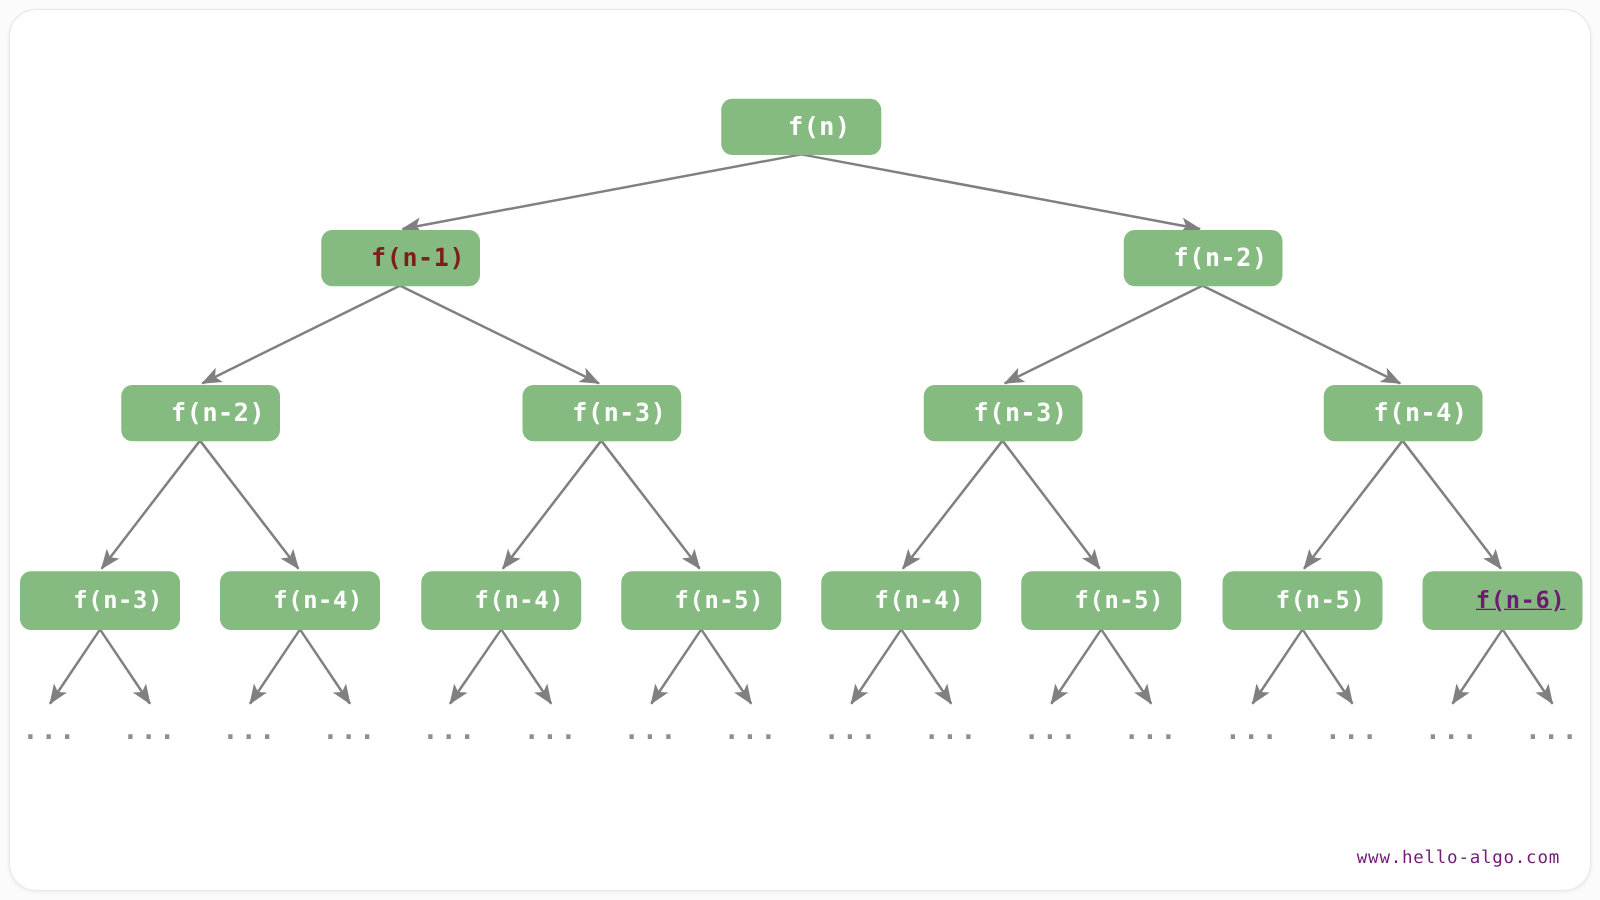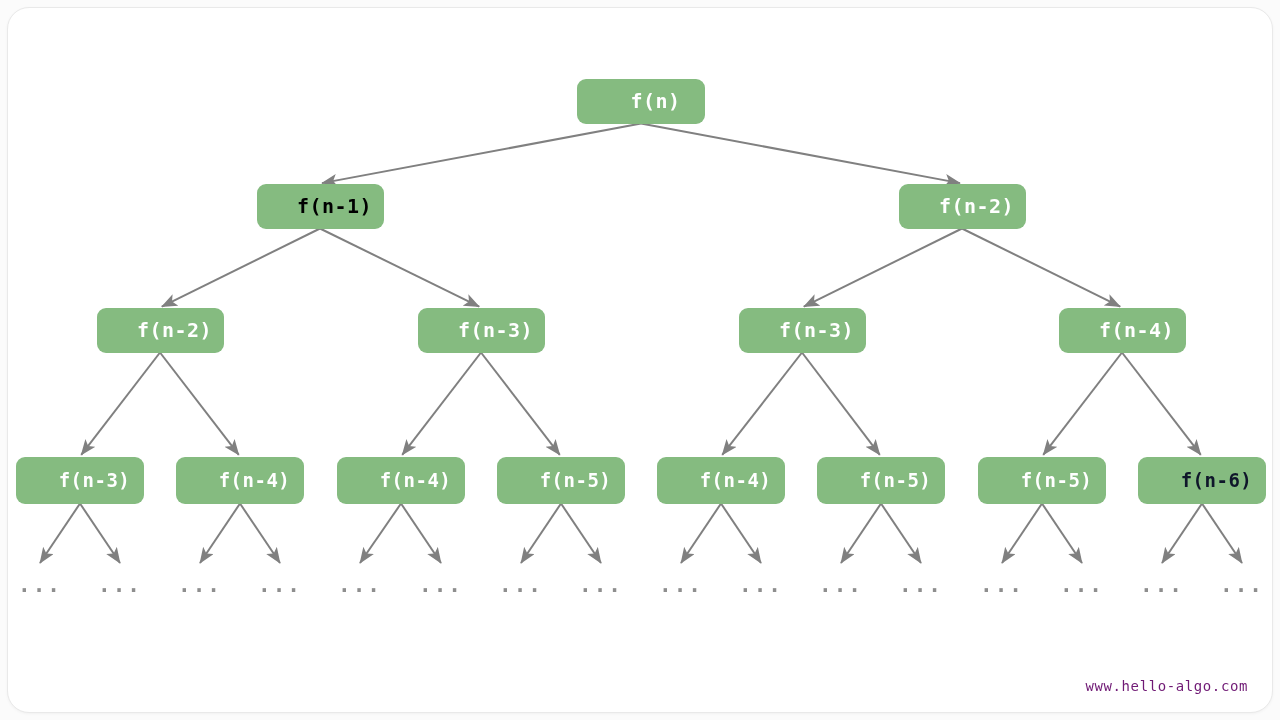--- a/index.html
+++ b/index.html
@@ -119,21 +119,21 @@
         <line x1="1042" y1="503.5" x2="1082" y2="563" stroke="#808080" stroke-width="2" marker-end="url(#arrowhead)"></line>
         <line x1="1202" y1="503.5" x2="1162" y2="563" stroke="#808080" stroke-width="2" marker-end="url(#arrowhead)"></line>
         <line x1="1202" y1="503.5" x2="1242" y2="563" stroke="#808080" stroke-width="2" marker-end="url(#arrowhead)"></line>
       </g>
   </svg>
 
   <div id="node-layer">
       <div class="node lvl0" style="left: 577px; top: 78.5px; width: 128px; height: 45px; background: rgb(133, 187, 128); color: rgb(255, 255, 255);">
         <span>f(n)</span>
       </div>
-      <div class="node lvl1" style="left: 256.5px; top: 183.5px; width: 127px; height: 45px; background: rgb(133, 187, 128); color: #000000;">
+      <div class="node lvl1" style="left: 256.5px; top: 183.5px; width: 127px; height: 45px; background: rgb(133, 187, 128); color: #7f1d1d;">
         <span>f(n-1)</span>
       </div>
       <div class="node lvl1" style="left: 898.5px; top: 183.5px; width: 127px; height: 45px; background: rgb(133, 187, 128); color: rgb(255, 255, 255);">
         <span>f(n-2)</span>
       </div>
       <div class="node lvl2" style="left: 96.5px; top: 307.5px; width: 127px; height: 45px; background: rgb(133, 187, 128); color: rgb(255, 255, 255);">
         <span>f(n-2)</span>
       </div>
       <div class="node lvl2" style="left: 417.5px; top: 307.5px; width: 127px; height: 45px; background: rgb(133, 187, 128); color: rgb(255, 255, 255);">
         <span>f(n-3)</span>
@@ -158,21 +158,21 @@
       </div>
       <div class="node lvl3" style="left: 657px; top: 456.5px; width: 128px; height: 47px; background: rgb(133, 187, 128); color: rgb(255, 255, 255);">
         <span>f(n-4)</span>
       </div>
       <div class="node lvl3" style="left: 817px; top: 456.5px; width: 128px; height: 47px; background: rgb(133, 187, 128); color: rgb(255, 255, 255);">
         <span>f(n-5)</span>
       </div>
       <div class="node lvl3" style="left: 978px; top: 456.5px; width: 128px; height: 47px; background: rgb(133, 187, 128); color: rgb(255, 255, 255);">
         <span>f(n-5)</span>
       </div>
-      <div class="node lvl3" style="left: 1138px; top: 456.5px; width: 128px; height: 47px; background: rgb(133, 187, 128); color: #0f172a;">
+      <div class="node lvl3" style="left: 1138px; top: 456.5px; width: 128px; height: 47px; background: rgb(133, 187, 128); color: #701a75; text-decoration: underline;">
         <span>f(n-6)</span>
       </div>
     </div>
   <div id="ellipsis-layer">
       <div class="ellipsis" style="left: 40px; top: 585px; color: rgb(142, 142, 142);">...</div>
       <div class="ellipsis" style="left: 120px; top: 585px; color: rgb(142, 142, 142);">...</div>
       <div class="ellipsis" style="left: 200px; top: 585px; color: rgb(142, 142, 142);">...</div>
       <div class="ellipsis" style="left: 280px; top: 585px; color: rgb(142, 142, 142);">...</div>
       <div class="ellipsis" style="left: 360px; top: 585px; color: rgb(142, 142, 142);">...</div>
       <div class="ellipsis" style="left: 441px; top: 585px; color: rgb(142, 142, 142);">...</div>

